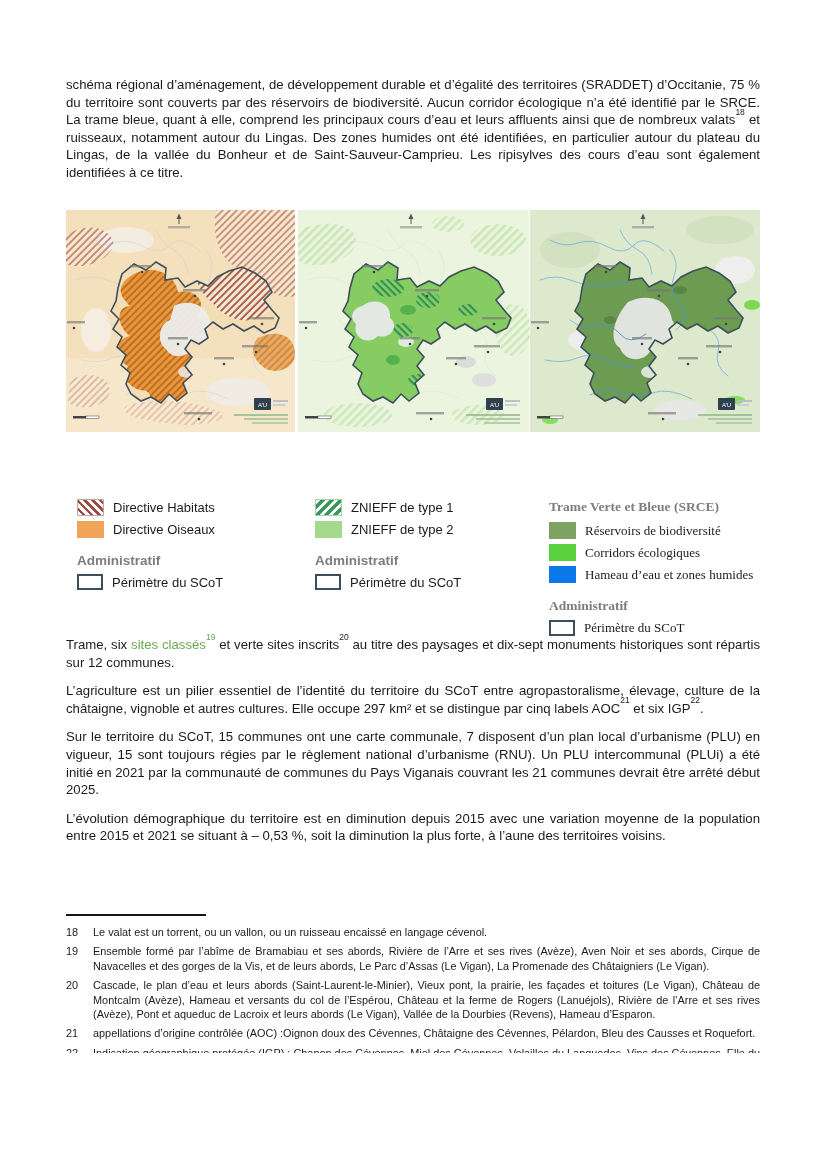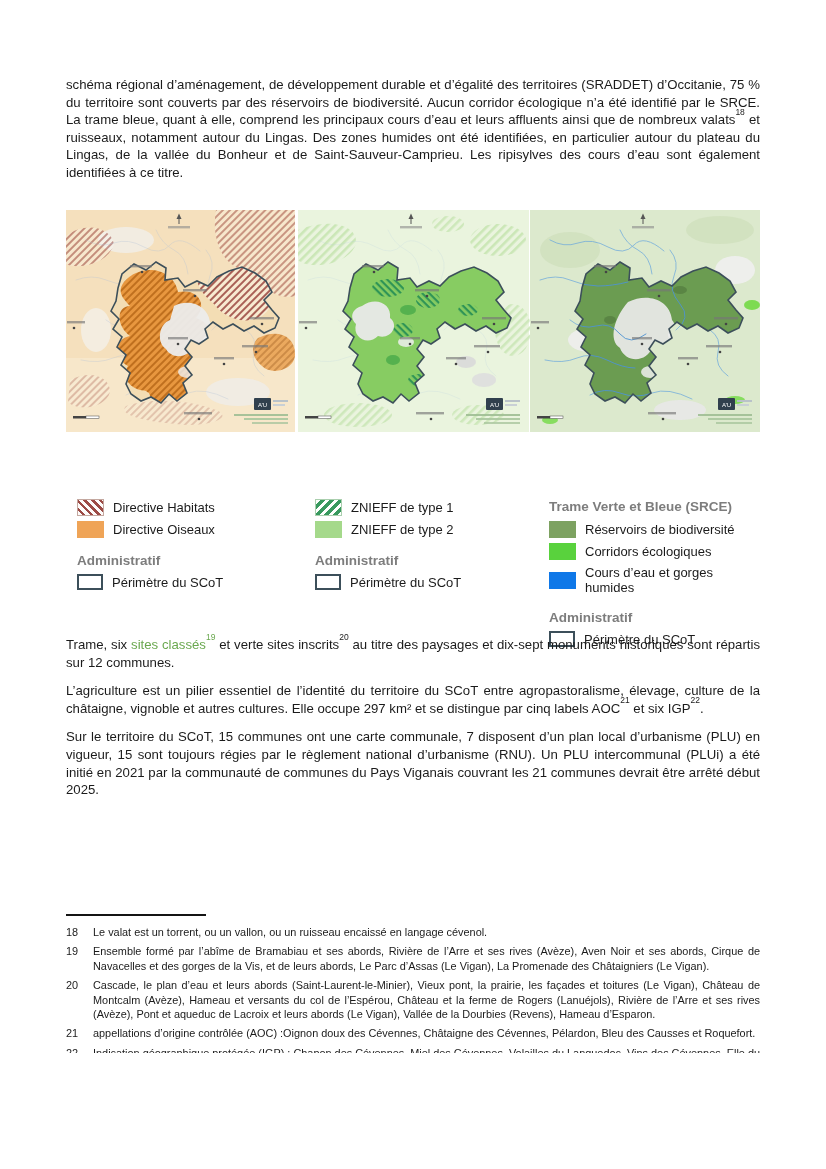--- a/index.html
+++ b/index.html
@@ -19,21 +19,21 @@
   .caps{top:436px;left:66px;width:694px;display:flex;}
   .cap-col{width:232px;flex:none;font-style:italic;font-size:12.2px;line-height:14.8px;box-sizing:border-box;}
   .cap-col.c2{padding-left:12px;}
   .cap-col.c3{width:230px;text-align:justify;padding-left:4px;}
 
   
   .legs{top:481px;left:70px;width:694px;display:flex;margin-top:18px;}
   .leg-col{width:232px;flex:none;box-sizing:border-box;}
   .leg-col.l1{padding-left:7px;}
   .leg-col.l2{padding-left:13px;}
-  .leg-col.l3{width:230px;padding-left:15px;}
+  .leg-col.l3{width:230px;padding-left:15px;font-family:Liberation Serif, serif;}
   .leg-row{display:flex;align-items:center;margin-bottom:5px;}
   .leg-label{font-size:13px;color:#1b1b1b;}
   .leg-head{font-weight:700;color:#7d7d7d;font-size:13.5px;margin:15px 0 6px 0;}
   .leg-head.first{margin-top:0;margin-bottom:7px;}
   .sw{width:27px;height:17px;display:inline-block;margin-right:9px;flex:none;box-sizing:border-box;}
   .sw-hab{background:repeating-linear-gradient(45deg,#fdfbfa 0 3px,#9c4a45 3px 5.5px);border:1px solid #c4a8a0;}
   .sw-ois{background:#efa457;}
   .sw-z1{background:repeating-linear-gradient(135deg,#fdfffd 0 3px,#38995e 3px 6.5px);border:1px solid #aacfae;}
   .sw-z2{background:#a5d98b;}
   .sw-res{background:#7da261;}
@@ -265,34 +265,35 @@
       <div class="leg-row">
         <span class="sw sw-res"></span>
         <span class="leg-label">Réservoirs de biodiversité</span>
       </div>
       <div class="leg-row">
         <span class="sw sw-cor"></span>
         <span class="leg-label">Corridors écologiques</span>
       </div>
       <div class="leg-row">
         <span class="sw sw-eau"></span>
-        <span class="leg-label">Cours d’eau et gorges humides</span>
+        <span class="leg-label">Hameau d’eau et zones humides</span>
       </div>
       <div class="leg-head">Administratif</div>
       <div class="leg-row">
         <span class="sw sw-per"></span>
         <span class="leg-label">Périmètre du SCoT</span>
       </div>
     </div>
   </div>
 
   <div class="abs body-text" style="top:636px;left:66px;width:694px;">
     <p><span>Trame, six </span><a class="link-green"><span>sites classés</span><sup class="fnref">19</sup></a><span> et verte sites inscrits</span><sup class="fnref">20</sup><span> au titre des paysages et dix-sept monuments historiques sont répartis sur 12 communes.</span></p>
     <p><span>L’agriculture est un pilier essentiel de l’identité du territoire du SCoT entre agropastoralisme, élevage, culture de la châtaigne, vignoble et autres cultures. Elle occupe 297 km² et se distingue par cinq labels AOC</span><sup class="fnref">21</sup><span> et six IGP</span><sup class="fnref">22</sup><span>.</span></p>
     <p><span>Sur le territoire du SCoT, 15 communes ont une carte communale, 7 disposent d’un plan local d’urbanisme (PLU) en vigueur, 15 sont toujours régies par le règlement national d’urbanisme (RNU). Un PLU intercommunal (PLUi) a été initié en 2021 par la communauté de communes du Pays Viganais couvrant les 21 communes devrait être arrêté début 2025.</span></p>
+    <p><span>L’évolution démographique du territoire est en diminution depuis 2015 avec une variation moyenne de la population entre 2015 et 2021 se situant à – 0,53 %, soit la diminution la plus forte, à l’aune des territoires voisins.</span></p>
   </div>
 
   <div class="abs fns">
     <div class="fn-rule"></div>
     <div class="fn-item">
       <span class="fn-num">18</span>
       <span class="fn-text">Le valat est un torrent, ou un vallon, ou un ruisseau encaissé en langage cévenol.</span>
     </div>
     <div class="fn-item">
       <span class="fn-num">19</span>

